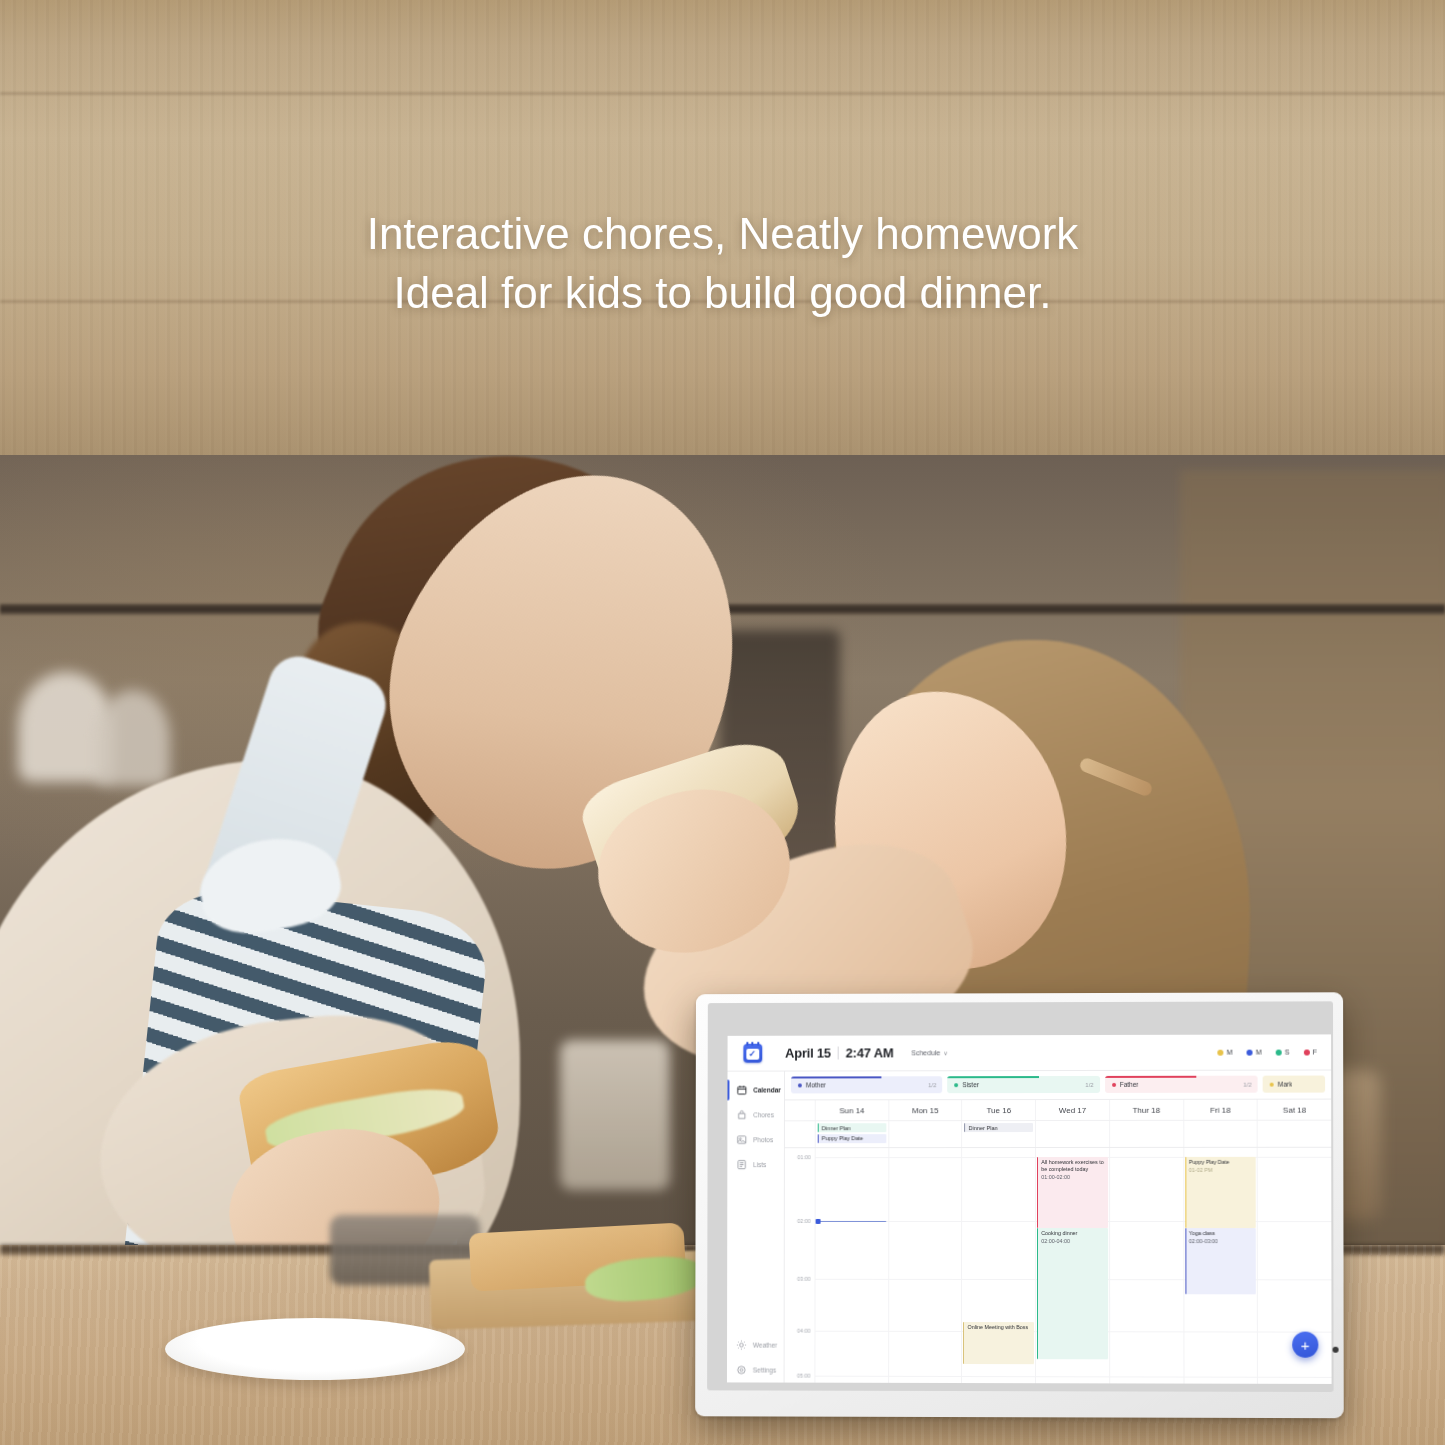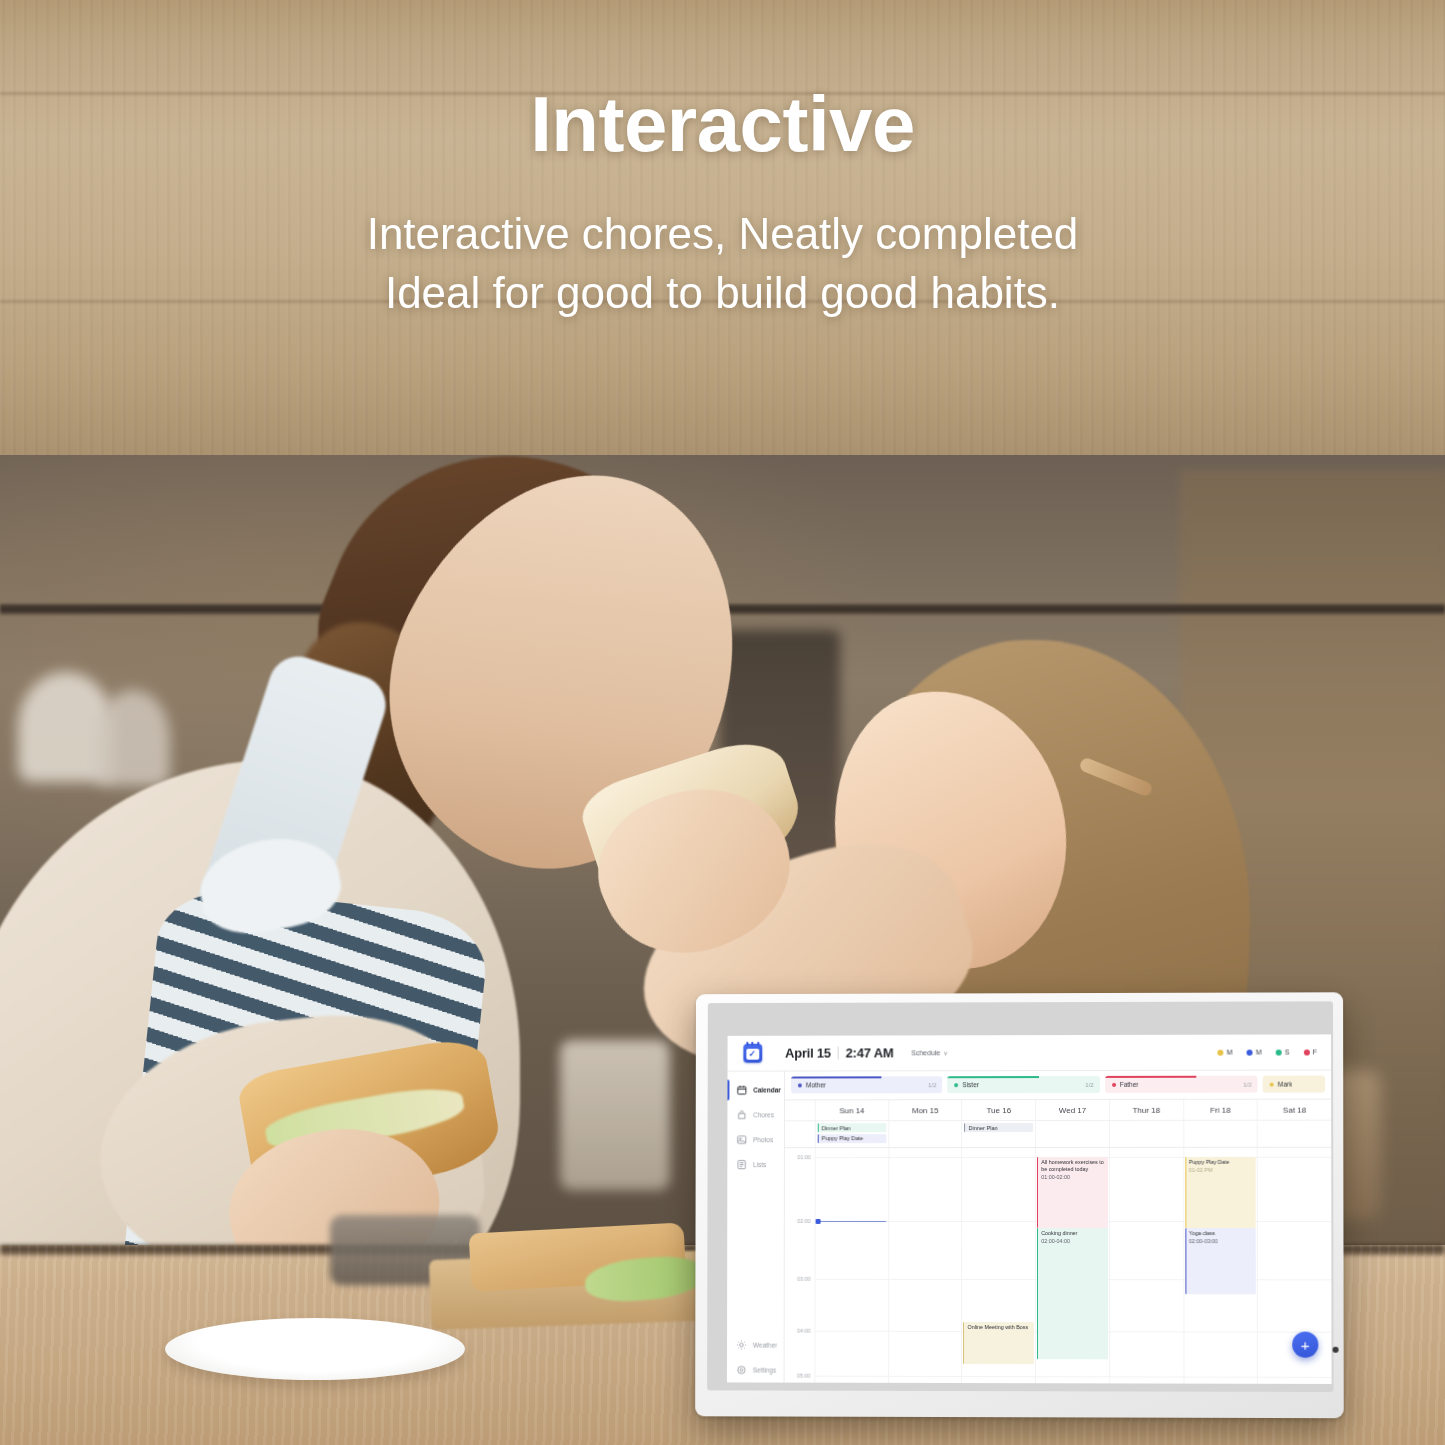--- a/index.html
+++ b/index.html
@@ -432,25 +432,25 @@
   <div class="counter"></div>
   <div class="pot"></div>
   <div class="board"></div>
   <div class="toast"></div>
   <div class="lettuce"></div>
   <div class="plate"></div>
 </div>
 
 <div class="headline">
   <h1>
-    <span>Interactive</span><br>
+    <br>
   </h1>
   <div class="sub">
-    <div>Interactive chores, Neatly completed</div>
-    <div>Ideal for good to build good habits.</div>
+    <div>Interactive chores, Neatly homework</div>
+    <div>Ideal for kids to build good dinner.</div>
   </div>
 </div>
 
 <div class="tablet">
   <div class="tablet-inner">
     <div class="sensor-dot"></div>
 
     <div class="screen">
 
       <div class="topbar">

